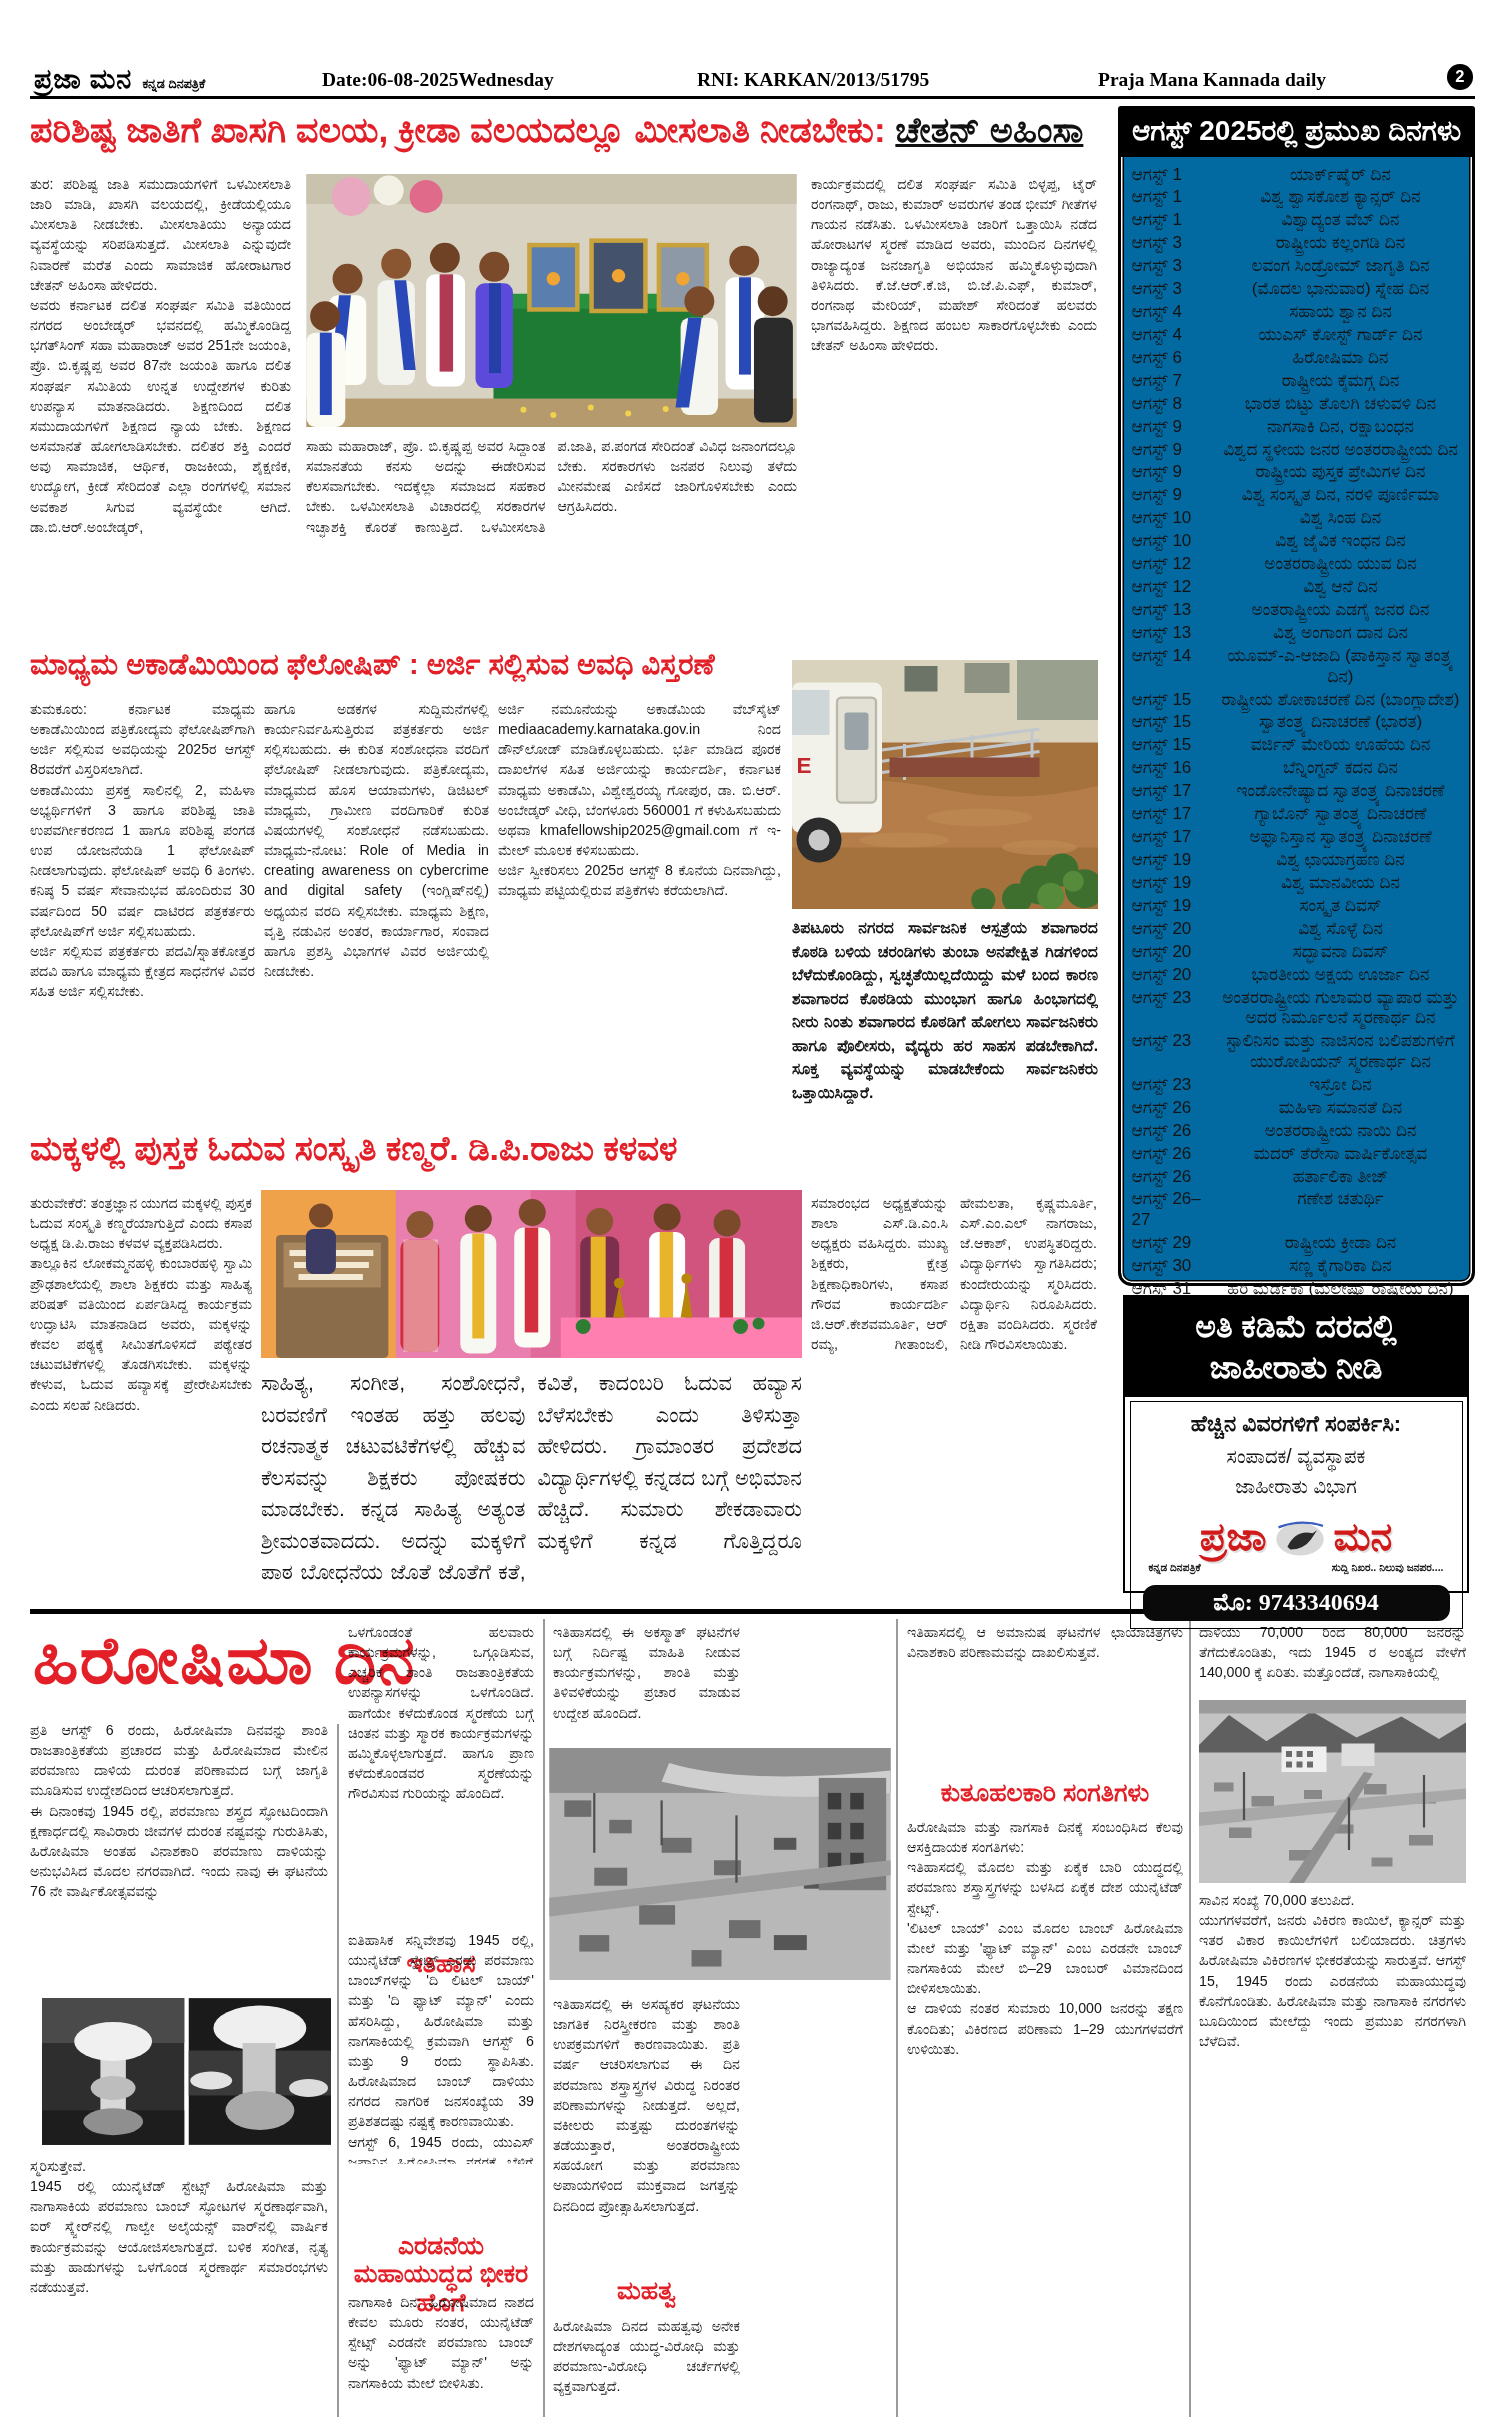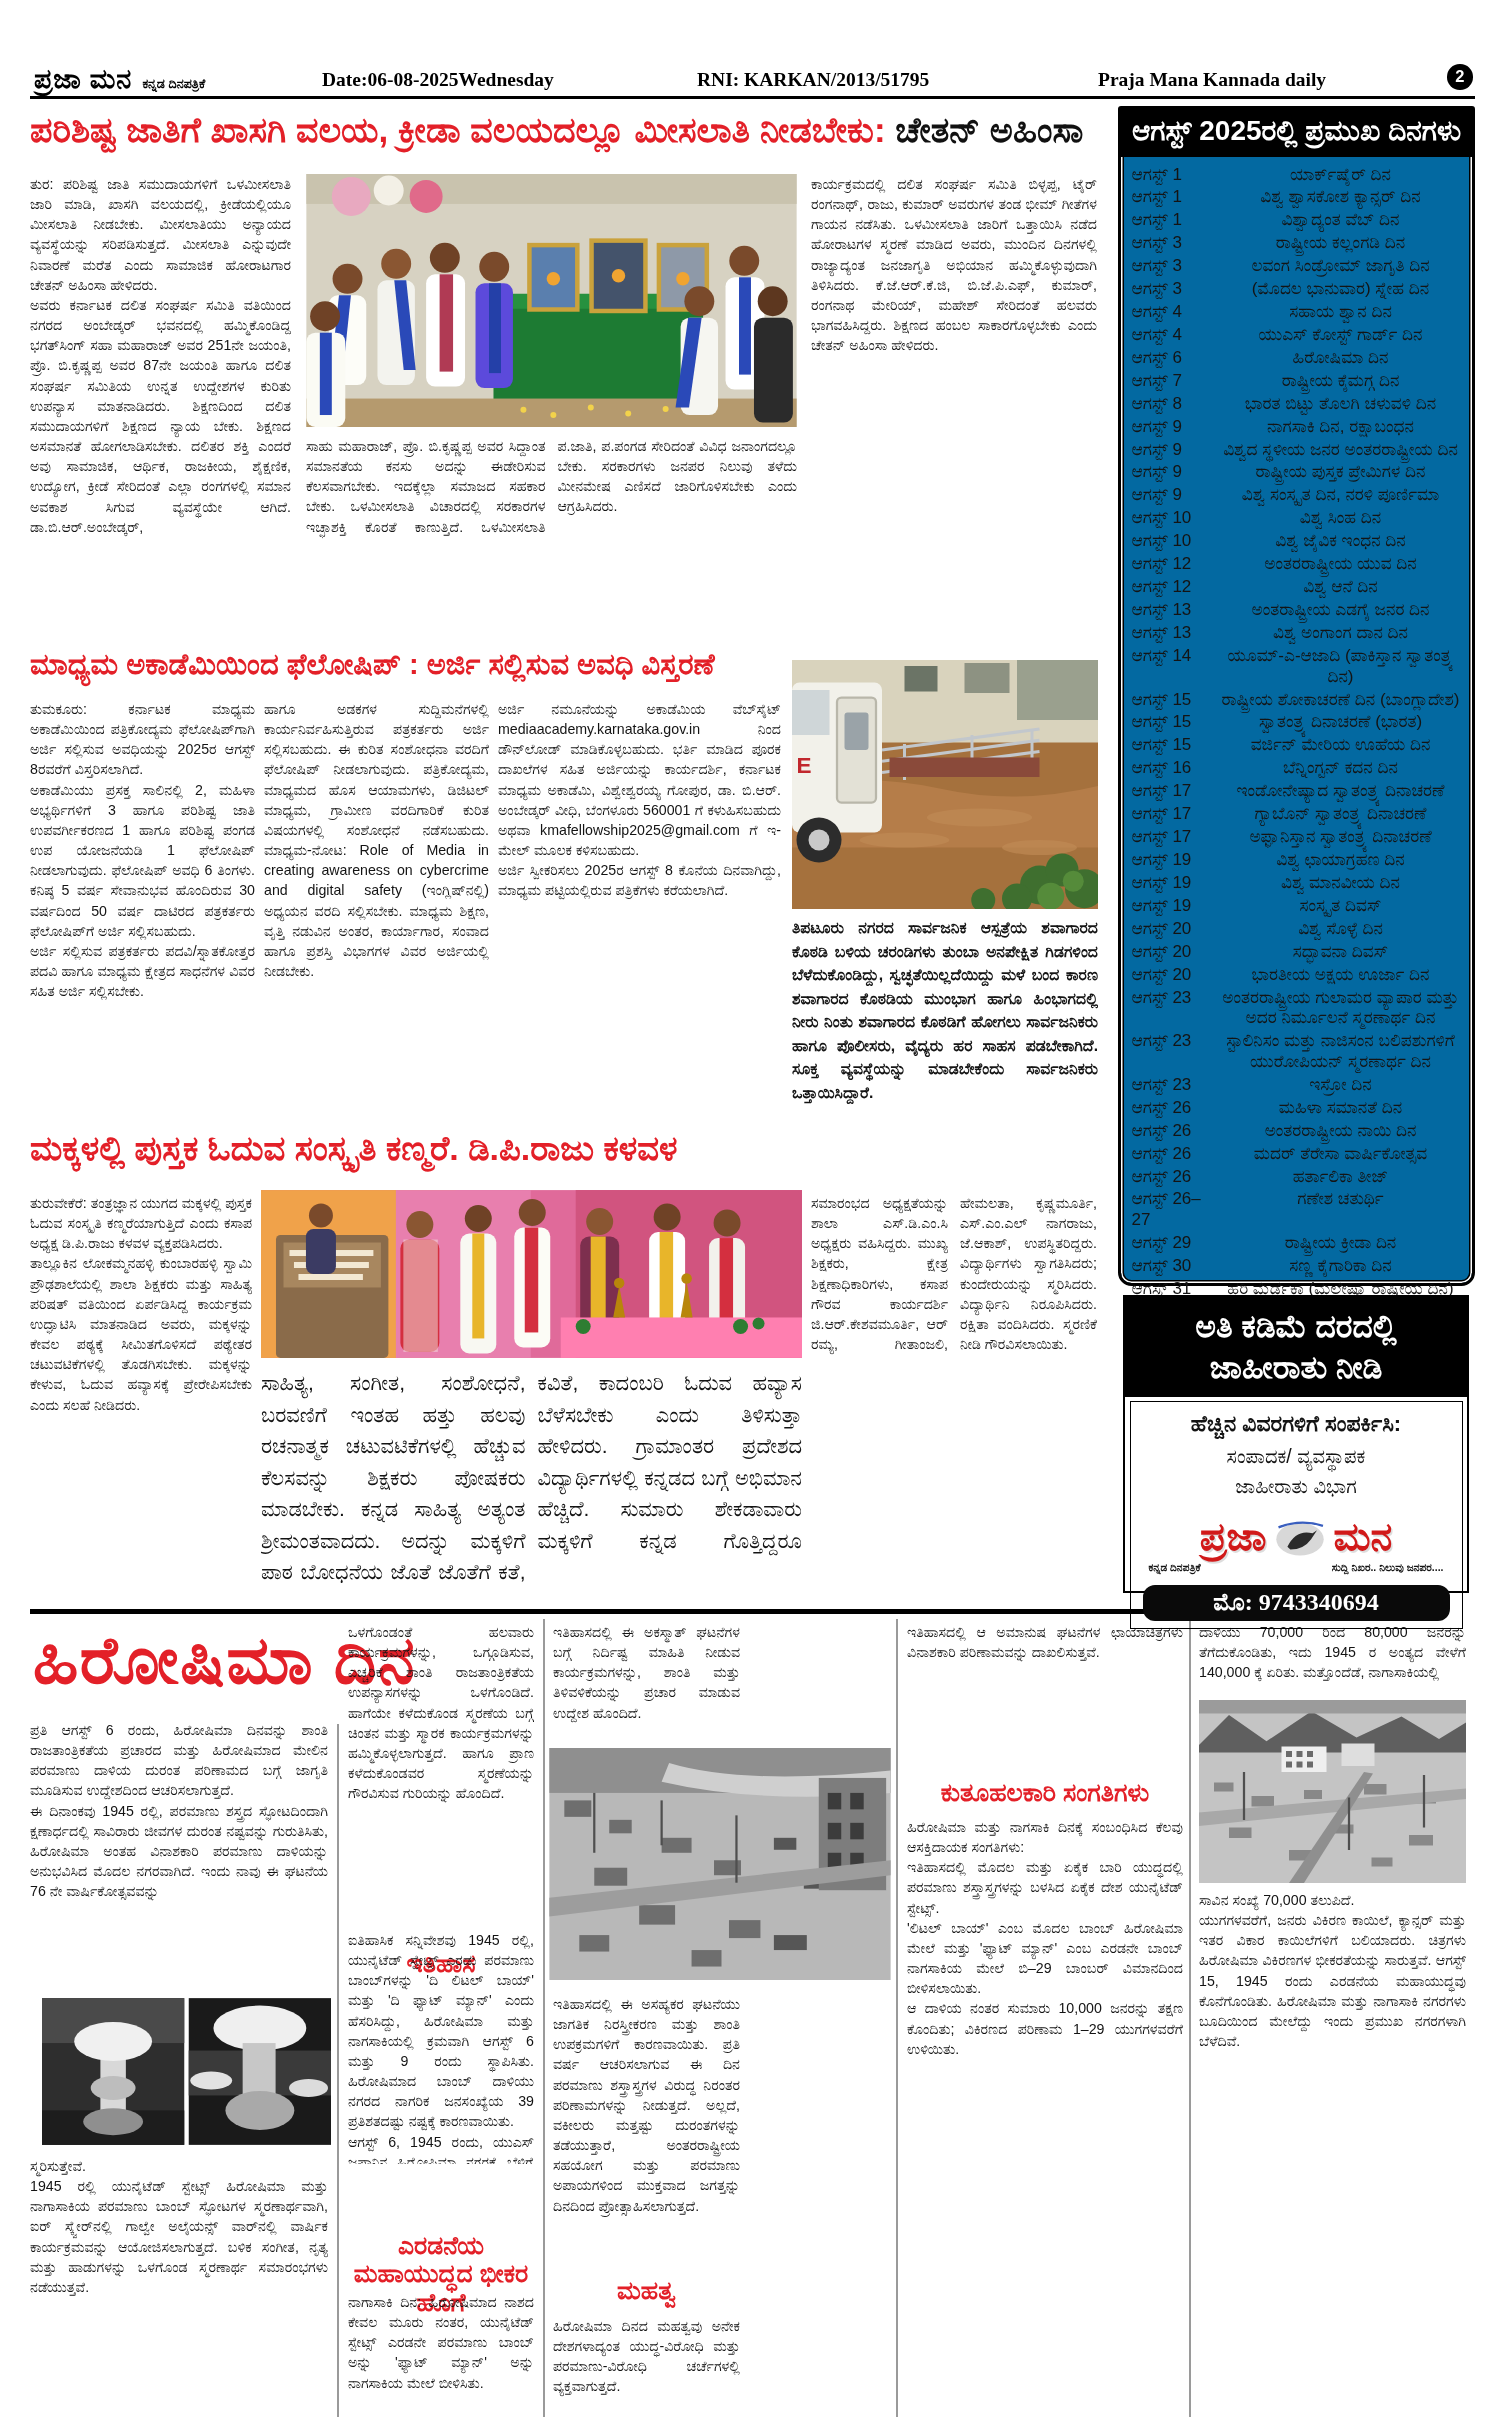--- a/index.html
+++ b/index.html
@@ -8,21 +8,21 @@
   .abs{position:absolute;}
   
   .hdr-logo{font-weight:800;font-size:27px;letter-spacing:0.7px;color:#000;}
   .hdr-logo-sub{font-size:12.7px;font-weight:700;color:#000;}
   .hdr-serif{font-family:"Liberation Serif","DejaVu Serif",serif;font-weight:700;font-size:19.5px;color:#000;}
   .hdr-rule{background:#000;height:3px;}
   .pgnum{width:25.5px;height:25.5px;border-radius:50%;background:#000;color:#fff;
          font-size:16.5px;font-weight:700;display:flex;align-items:center;justify-content:center;}
   
   .h-red{color:#e32028;font-weight:800;line-height:1.08;}
-  .h-black{color:#111;}
+  .h-black{color:#111;text-decoration:underline;}
   .hl1{font-size:35px;}
   .hl2{font-size:29px;}
   .hl3{font-size:34px;}
   .hl4{font-size:66px;letter-spacing:1.5px;}
   
   .col{font-size:14.2px;line-height:1.42;text-align:justify;overflow:hidden;white-space:pre-line;}
   .col-lg{font-size:21px;line-height:1.5;}
   .two-col{column-count:2;column-gap:12px;}
   .caption{font-weight:700;font-size:15.7px;line-height:1.5;}
   .subhead{color:#e32028;font-weight:800;font-size:25px;text-align:center;line-height:1.15;margin:7.5px 0;}

